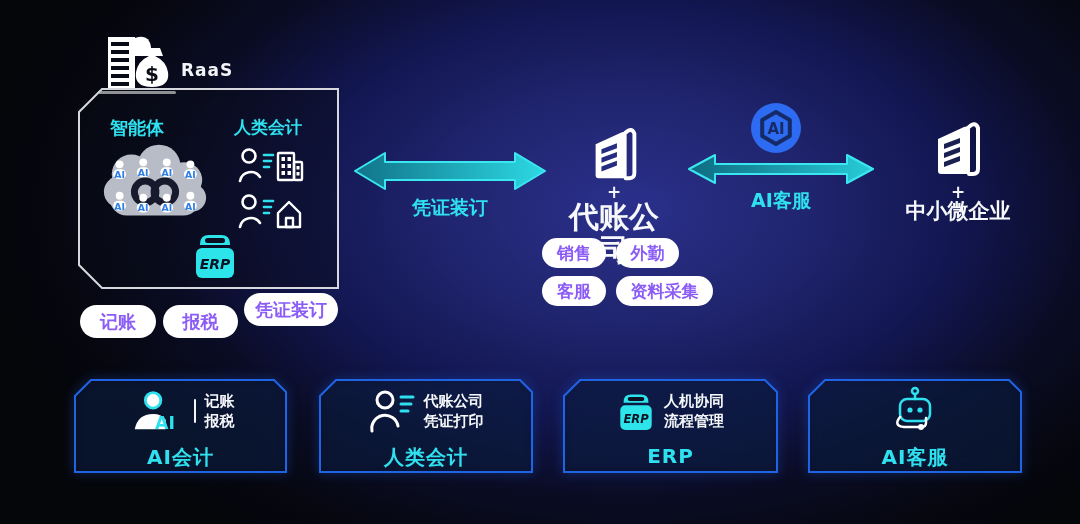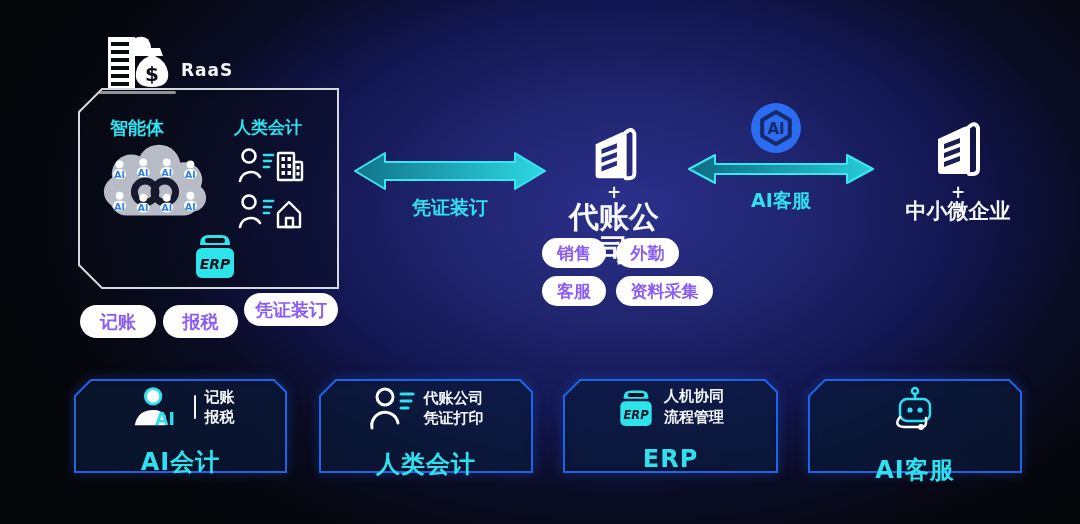--- a/index.html
+++ b/index.html
@@ -23,21 +23,21 @@
   .pill-lg{height:33px;font-size:18px;}
   .pill-sm{height:30px;font-size:17px;border-radius:15px;}
   .flow-label{position:absolute;font-weight:700;font-size:19px;color:#2fe1ef;text-align:center;}
   .group-plus{position:absolute;color:#f2f4f8;font-weight:700;font-size:17px;text-align:center;line-height:1;}
   .group-name{position:absolute;color:#f6f8fb;font-weight:700;text-align:center;line-height:1.1;}
   .card{position:absolute;top:379px;height:94px;}
   .card-frame{position:absolute;left:0;top:0;width:100%;height:100%;filter:drop-shadow(0 0 6px rgba(32,100,230,.45));}
   .card-content{position:relative;z-index:2;height:100%;display:flex;flex-direction:column;align-items:center;padding-top:7px;}
   .card-row{height:50px;display:flex;align-items:center;justify-content:center;gap:9px;}
   .card-lines{color:#f4f6fa;font-weight:700;font-size:15px;line-height:1.35;text-align:left;}
-  .card-title{margin-top:18px;color:#2fe1ef;font-weight:700;font-size:24px;letter-spacing:1px;}
+  .card-title{margin-top:8px;color:#2fe1ef;font-weight:700;font-size:20px;letter-spacing:1px;}
   .divider{width:2px;height:24px;background:#f4f6fa;border-radius:1px;}
   svg text{font-family:"DejaVu Sans",sans-serif;}
 </style>
 </head>
 <body>
 
 <div class="stage">
 
   <svg class="abs" style="left:96px;top:32px" width="82" height="64" viewBox="0 0 82 64">
     <rect x="12" y="5" width="27" height="53" fill="#ffffff"></rect>

